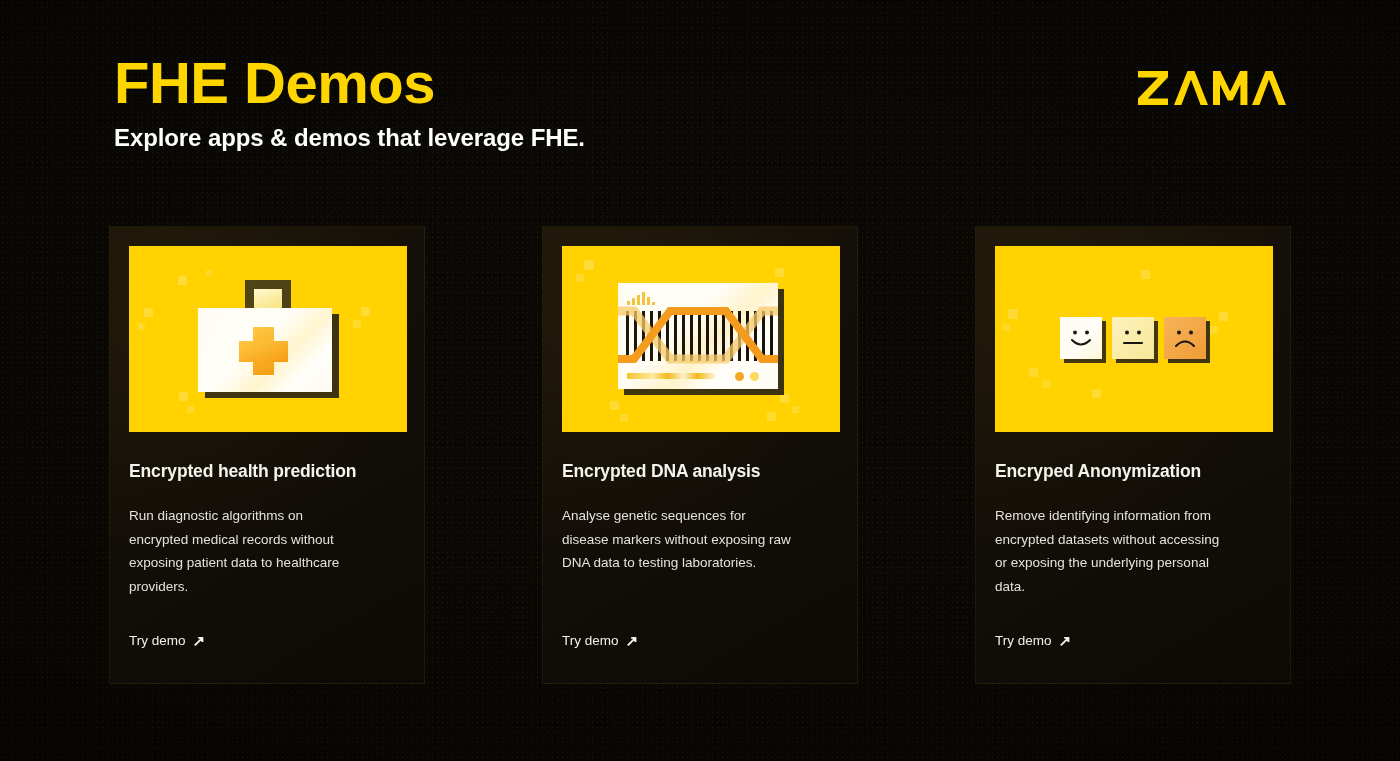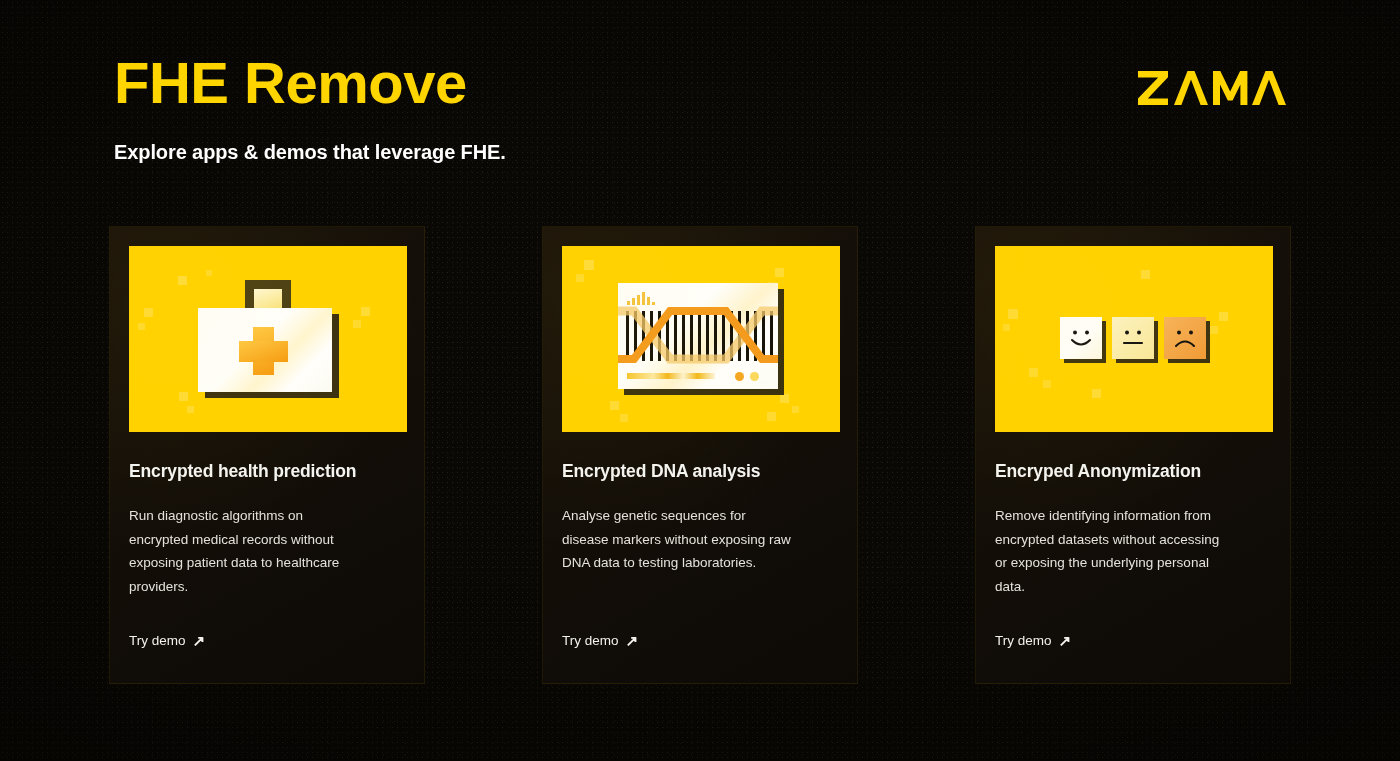--- a/index.html
+++ b/index.html
@@ -43,22 +43,22 @@
   
   .header { position: absolute; left: 114px; top: 52px; }
   .title {
     font-size: 58px;
     font-weight: bold;
     color: #ffd500;
     letter-spacing: -0.5px;
     line-height: 1.08;
   }
   .subtitle {
-    margin-top: 26px;
-    font-size: 20px;
+    margin-top: 9px;
+    font-size: 24px;
     font-weight: bold;
     color: #ffffff;
     letter-spacing: -0.1px;
   }
 
   .brand {
     position: absolute;
     right: 112px;
     top: 66px;
     height: 44px;
@@ -186,21 +186,21 @@
 </style>
 </head>
 <body>
 
 <div class="page">
 
   <div class="noise-layer"></div>
   <div class="vignette"></div>
 
   <div class="header">
-    <div class="title">FHE Remove</div>
+    <div class="title">FHE Demos</div>
     <div class="subtitle">Explore apps &amp; demos that leverage FHE.</div>
   </div>
 
   <div class="brand">
     <svg width="150" height="34" viewBox="0 0 150 34" aria-hidden="true">
       <g fill="#ffd500">
 
         <path d="M0 0 H30 V6.2 L9.8 27.4 H30 V34 H0 V27.6 L20.2 6.6 H0 Z"></path>
 
         <path d="M36 34 L49.5 0 H56.5 L70 34 H62.6 L53 8.4 L43.4 34 Z"></path>

